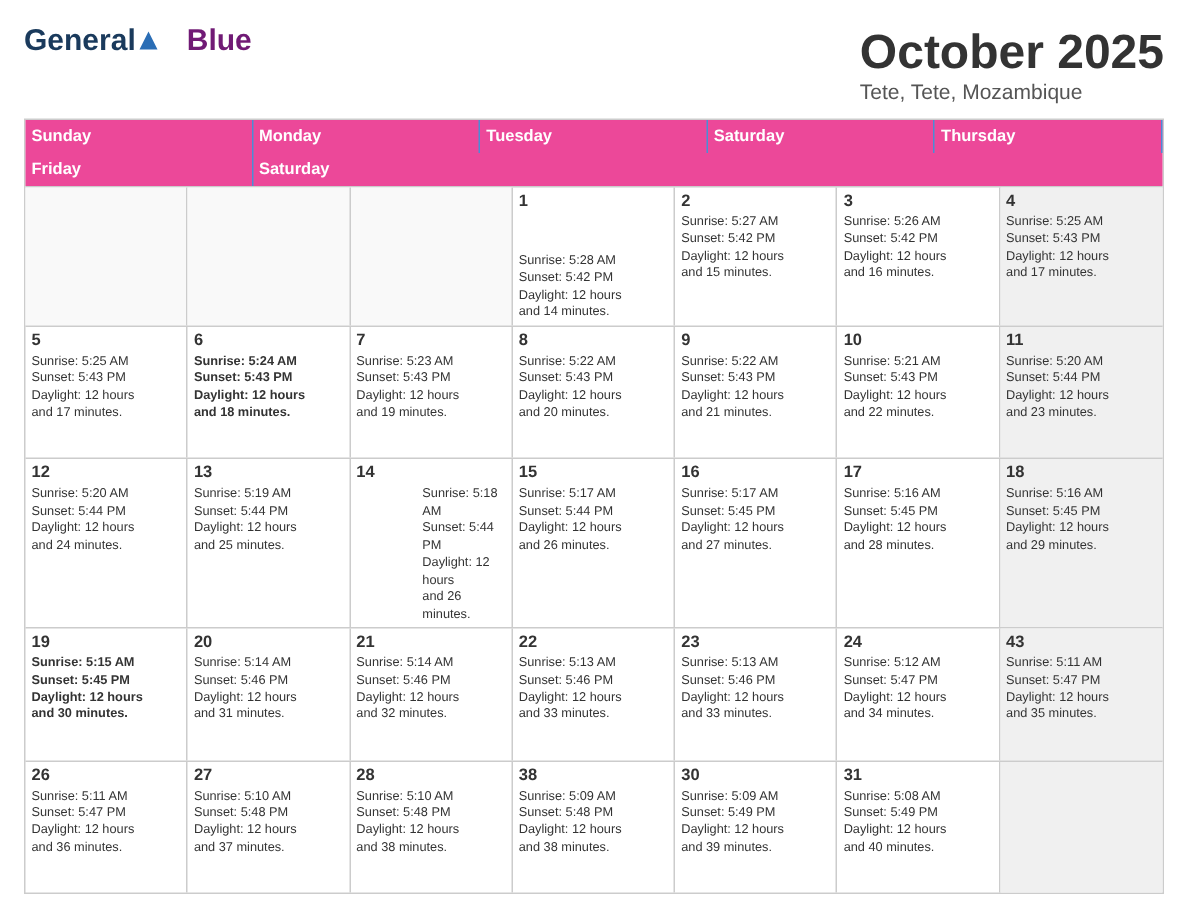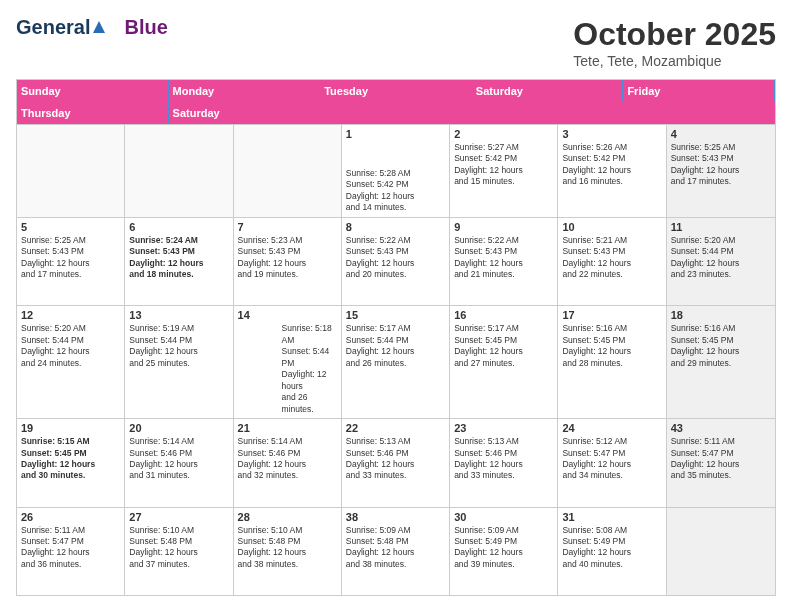--- a/index.html
+++ b/index.html
@@ -128,22 +128,22 @@
       <div class="location">Tete, Tete, Mozambique</div>
     </div>
   </div>
 
   <div class="calendar">
     <div class="cal-header" id="cal-header">
         <div class="cal-header-cell">Sunday</div>
         <div class="cal-header-cell">Monday</div>
         <div class="cal-header-cell">Tuesday</div>
         <div class="cal-header-cell">Saturday</div>
+        <div class="cal-header-cell">Thursday</div>
         <div class="cal-header-cell">Friday</div>
-        <div class="cal-header-cell">Thursday</div>
         <div class="cal-header-cell">Saturday</div>
       </div>
     <div class="cal-body" id="cal-body">
         <div class="cal-row">
           <div class="cal-cell empty"></div>
           <div class="cal-cell empty"></div>
           <div class="cal-cell empty"></div>
           <div class="cal-cell">
             <span class="day-num">1</span>
             <div class="cell-text" style="white-space: pre-line; margin-top: 28px;">Sunrise: 5:28 AM

